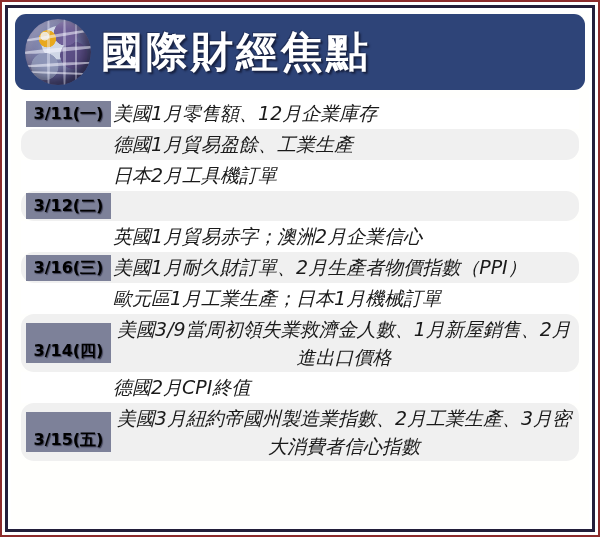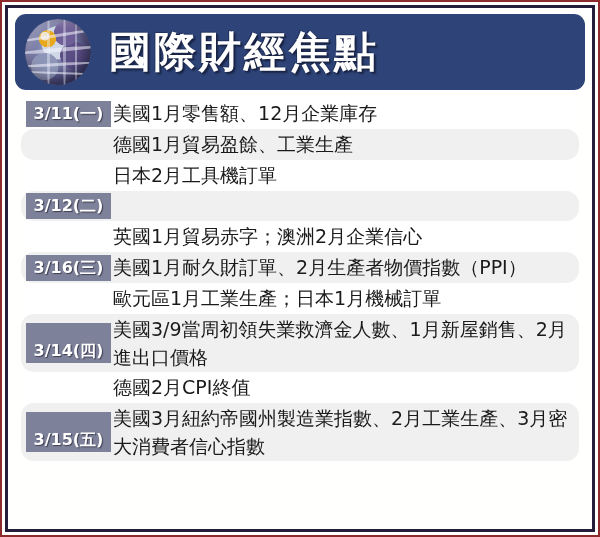--- a/index.html
+++ b/index.html
@@ -108,21 +108,20 @@
   .globe-merid.m1 { left: 34%; }
   .globe-merid.m2 { left: 58%; }
   .globe-merid.m3 { left: 76%; width: 2px; }
 
   .header-title {
     color: #ffffff;
     font-size: 42px;
     font-weight: bold;
     letter-spacing: 3px;
     line-height: 1;
-    margin-left: 8px;
     text-shadow:
       1px 1px 0 #1a2546,
       2px 2px 2px rgba(10,14,35,0.65),
      -1px -1px 0 rgba(20,28,60,0.45);
     white-space: nowrap;
   }
 
   
   .table {
     margin: 8px 10px 0 10px;
@@ -138,21 +137,21 @@
   .badge-cell {
     flex: 0 0 90px;
     display: flex;
     align-items: center;
     justify-content: flex-start;
     padding: 2px 0 2px 5px;
     box-sizing: border-box;
   }
   .badge {
     background: #7d8199;
-    color: #ffffff;
+    color: #000000;
     font-size: 16px;
     font-weight: bold;
     letter-spacing: 0px;
     width: 85px;
     box-sizing: border-box;
     text-align: center;
     line-height: 26px;
     height: 26px;
     text-shadow: 1px 1px 1px rgba(40,40,60,0.75);
     white-space: nowrap;
@@ -167,25 +166,27 @@
   }
   .text-cell {
     flex: 1 1 auto;
     display: flex;
     align-items: center;
     font-size: 19px;
     color: #1a1a1a;
     line-height: 29px;
     padding: 1px 4px 1px 2px;
     letter-spacing: 0px;
+    font-style: italic;
   }
   .text-cell.two-line {
     line-height: 28px;
     padding-top: 1px;
     padding-bottom: 1px;
+    text-align: center;
   }
 </style>
 </head>
 <body>
 
 <div id="page">
   <div class="inner-frame">
     <div class="content">
 
       <div class="header-bar">

